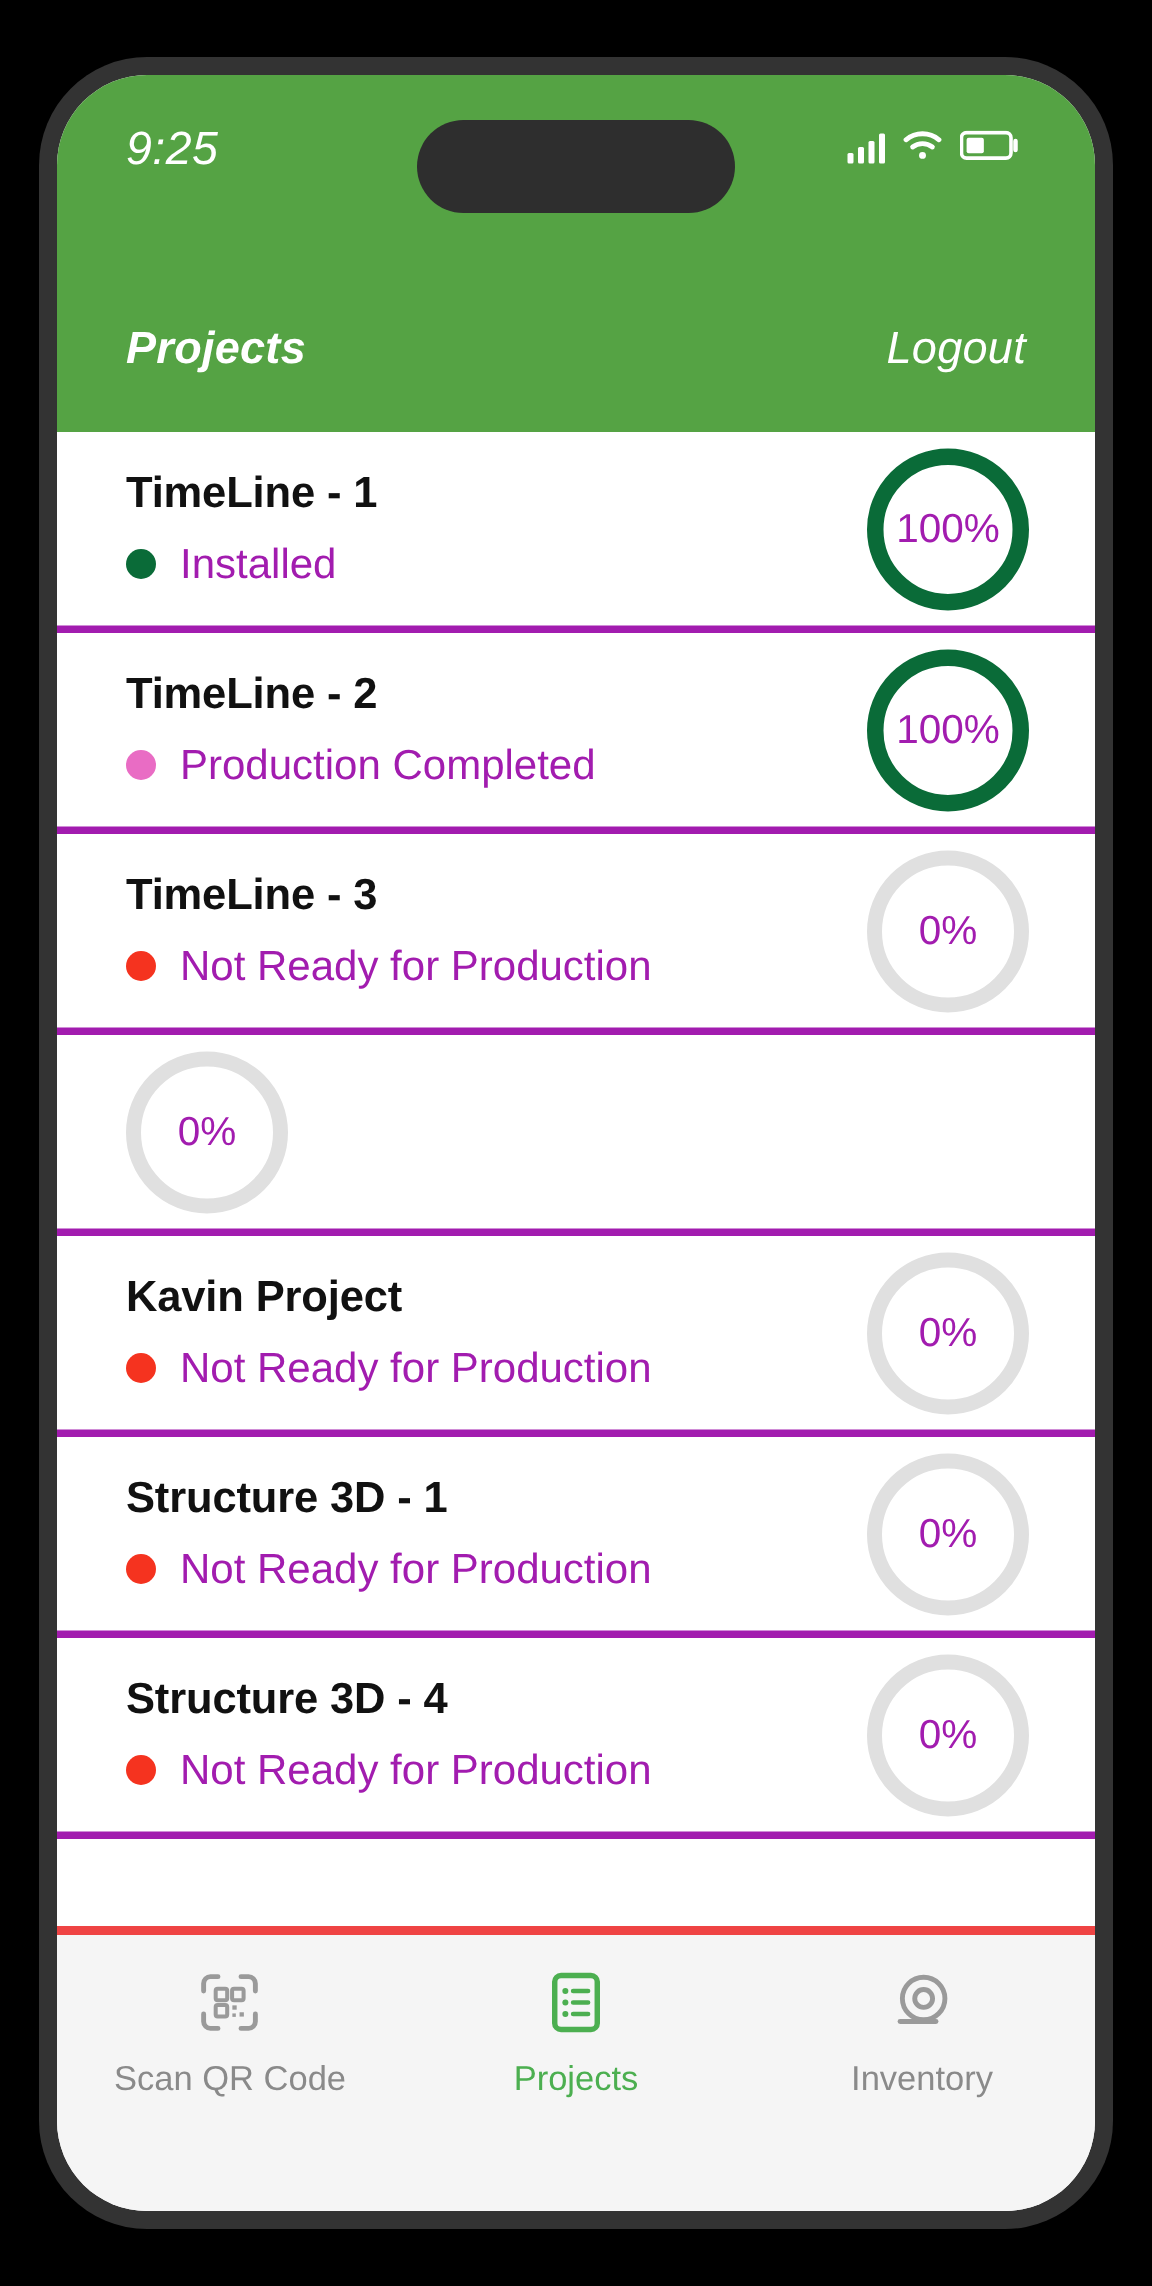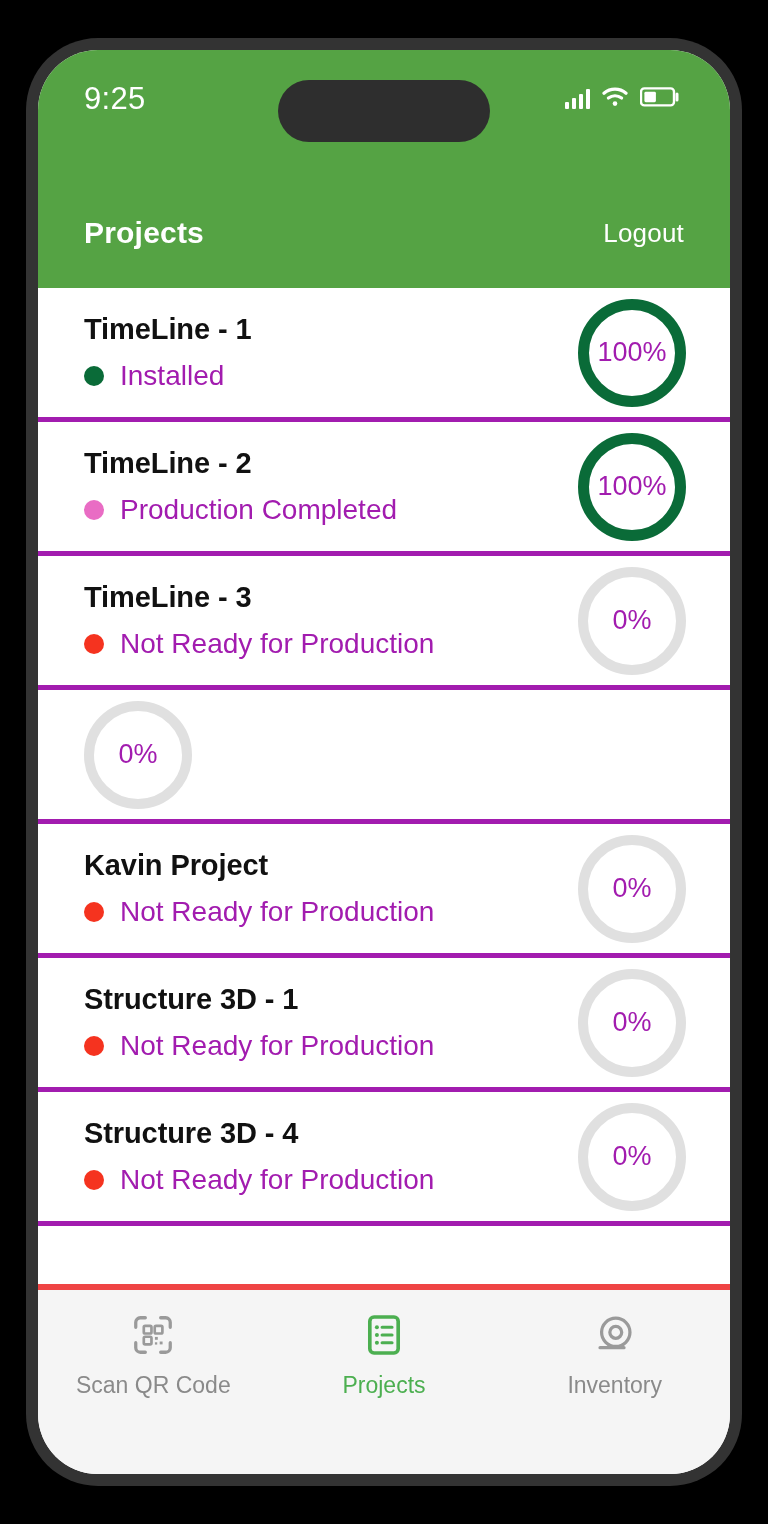--- a/index.html
+++ b/index.html
@@ -35,20 +35,21 @@
     flex-direction: column;
   }
 
   
   #app-header {
     position: relative;
     flex: 0 0 auto;
     height: 238px;
     background: #55a344;
     width: 100%;
+    font-style: italic;
   }
 
   #status-bar {
     position: absolute;
     top: 0;
     left: 0;
     right: 0;
     height: 98px;
     display: flex;
     align-items: center;
@@ -100,21 +101,21 @@
 
   #page-title {
     color: #ffffff;
     font-size: 30px;
     font-weight: bold;
     letter-spacing: 0.2px;
   }
 
   #logout-button {
     color: #ffffff;
-    font-size: 26px;
+    font-size: 30px;
     font-weight: 400;
     letter-spacing: 0.2px;
     cursor: pointer;
   }
 
   
   #project-list {
     flex: 1 1 auto;
     background: #ffffff;
     overflow: hidden;

